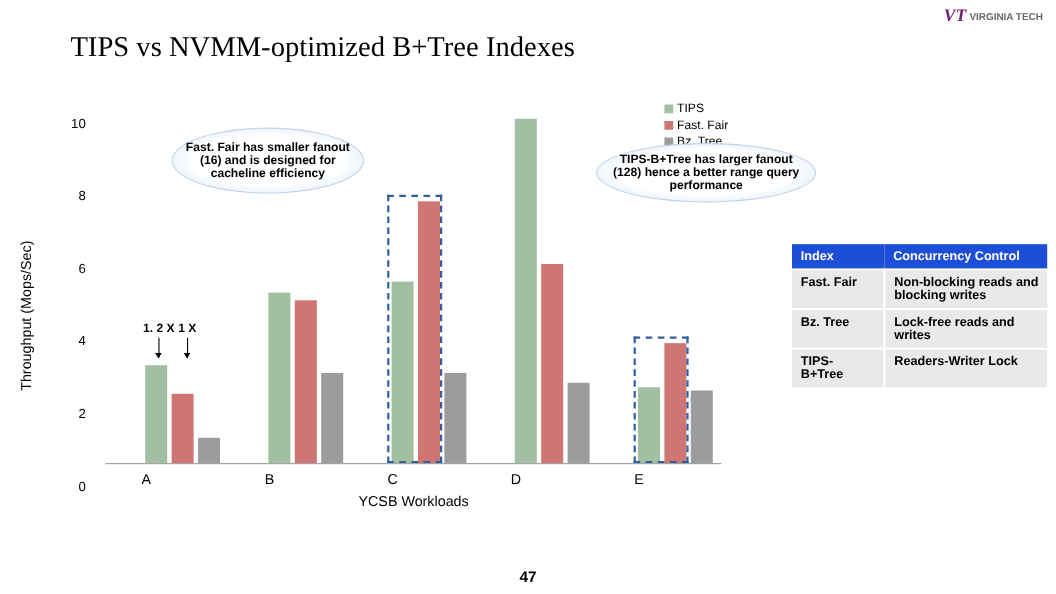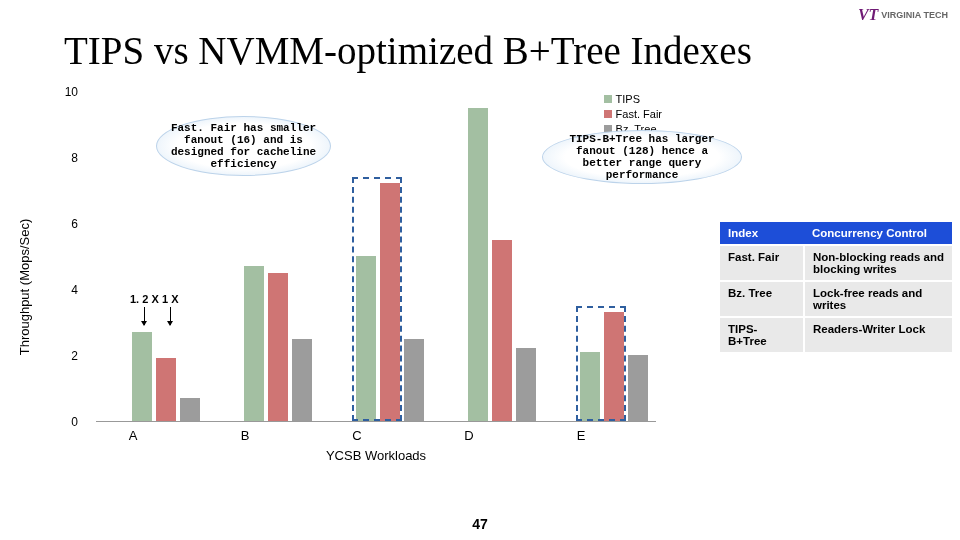--- a/index.html
+++ b/index.html
@@ -4,21 +4,21 @@
 <style>
   * { box-sizing: border-box; margin: 0; padding: 0; }
   body {
     width: 960px; height: 540px;
     font-family: "Segoe UI", Arial, sans-serif;
     background: #fff; position: relative; overflow: hidden;
   }
   .title {
     position: absolute; top: 28px; left: 64px;
     font-family: "Times New Roman", serif;
-    font-size: 39px; font-weight: 400; color: #000;
+    font-size: 26px; font-weight: 400; color: #000;
   }
   .logo {
     position: absolute; top: 6px; right: 12px;
     font-size: 9px; font-weight: 700; color: #666;
     display: flex; align-items: center; gap: 3px;
   }
   .logo-vt { font-family: serif; font-size: 16px; color: #701a75; font-style: italic; }
   .page-num {
     position: absolute; bottom: 8px; left: 50%; transform: translateX(-50%);
     font-size: 14px; font-weight: 700; color: #000;
@@ -30,20 +30,21 @@
   }
   .ylabel {
     position: absolute; left: -36px; top: 50%;
     transform: translate(-50%,-50%) rotate(-90deg);
     font-size: 13px; color: #000;
   }
   .ticks { position: absolute; left: 18px; top: 0; height: 330px; }
   .tick {
     position: absolute; right: 0; font-size: 12px; color: #000;
     transform: translateY(-50%);
+    margin-top: 20px;
   }
   .plot {
     position: absolute; left: 36px; top: 0; width: 560px; height: 330px;
     border-bottom: 1px solid #999;
   }
   .group { position: absolute; bottom: 0; width: 90px; }
   .bar { position: absolute; bottom: 0; width: 20px; }
   .bar.tips   { left: 8px; background: #a3bfa2; }
   .bar.ff     { left: 32px; background: #cf7574; }
   .bar.bz     { left: 56px; background: #9c9c9c; }
@@ -57,21 +58,21 @@
   }
   .dashbox {
     position: absolute; border: 2px dashed #2f5f9f; pointer-events: none;
   }
 
   
   .callout {
     position: absolute; padding: 6px 10px; text-align: center;
     font-size: 11px; font-weight: 700; color: #000;
     background: radial-gradient(ellipse at center, #fff 55%, #cfe3f5 100%);
-    border: 1px solid #bcd3ea; border-radius: 50%; font-family: Liberation Mono, monospace;
+    border: 1px solid #bcd3ea; border-radius: 50%;
   }
   .callout1 { left: 156px; top: 116px; width: 175px; height: 60px;
     display:flex; align-items:center; justify-content:center; }
   .callout2 { left: 542px; top: 130px; width: 200px; height: 54px;
     display:flex; align-items:center; justify-content:center; }
 
   .ann {
     position: absolute; font-size: 11px; font-weight: 700; color: #000;
   }
   .ann .arr {

